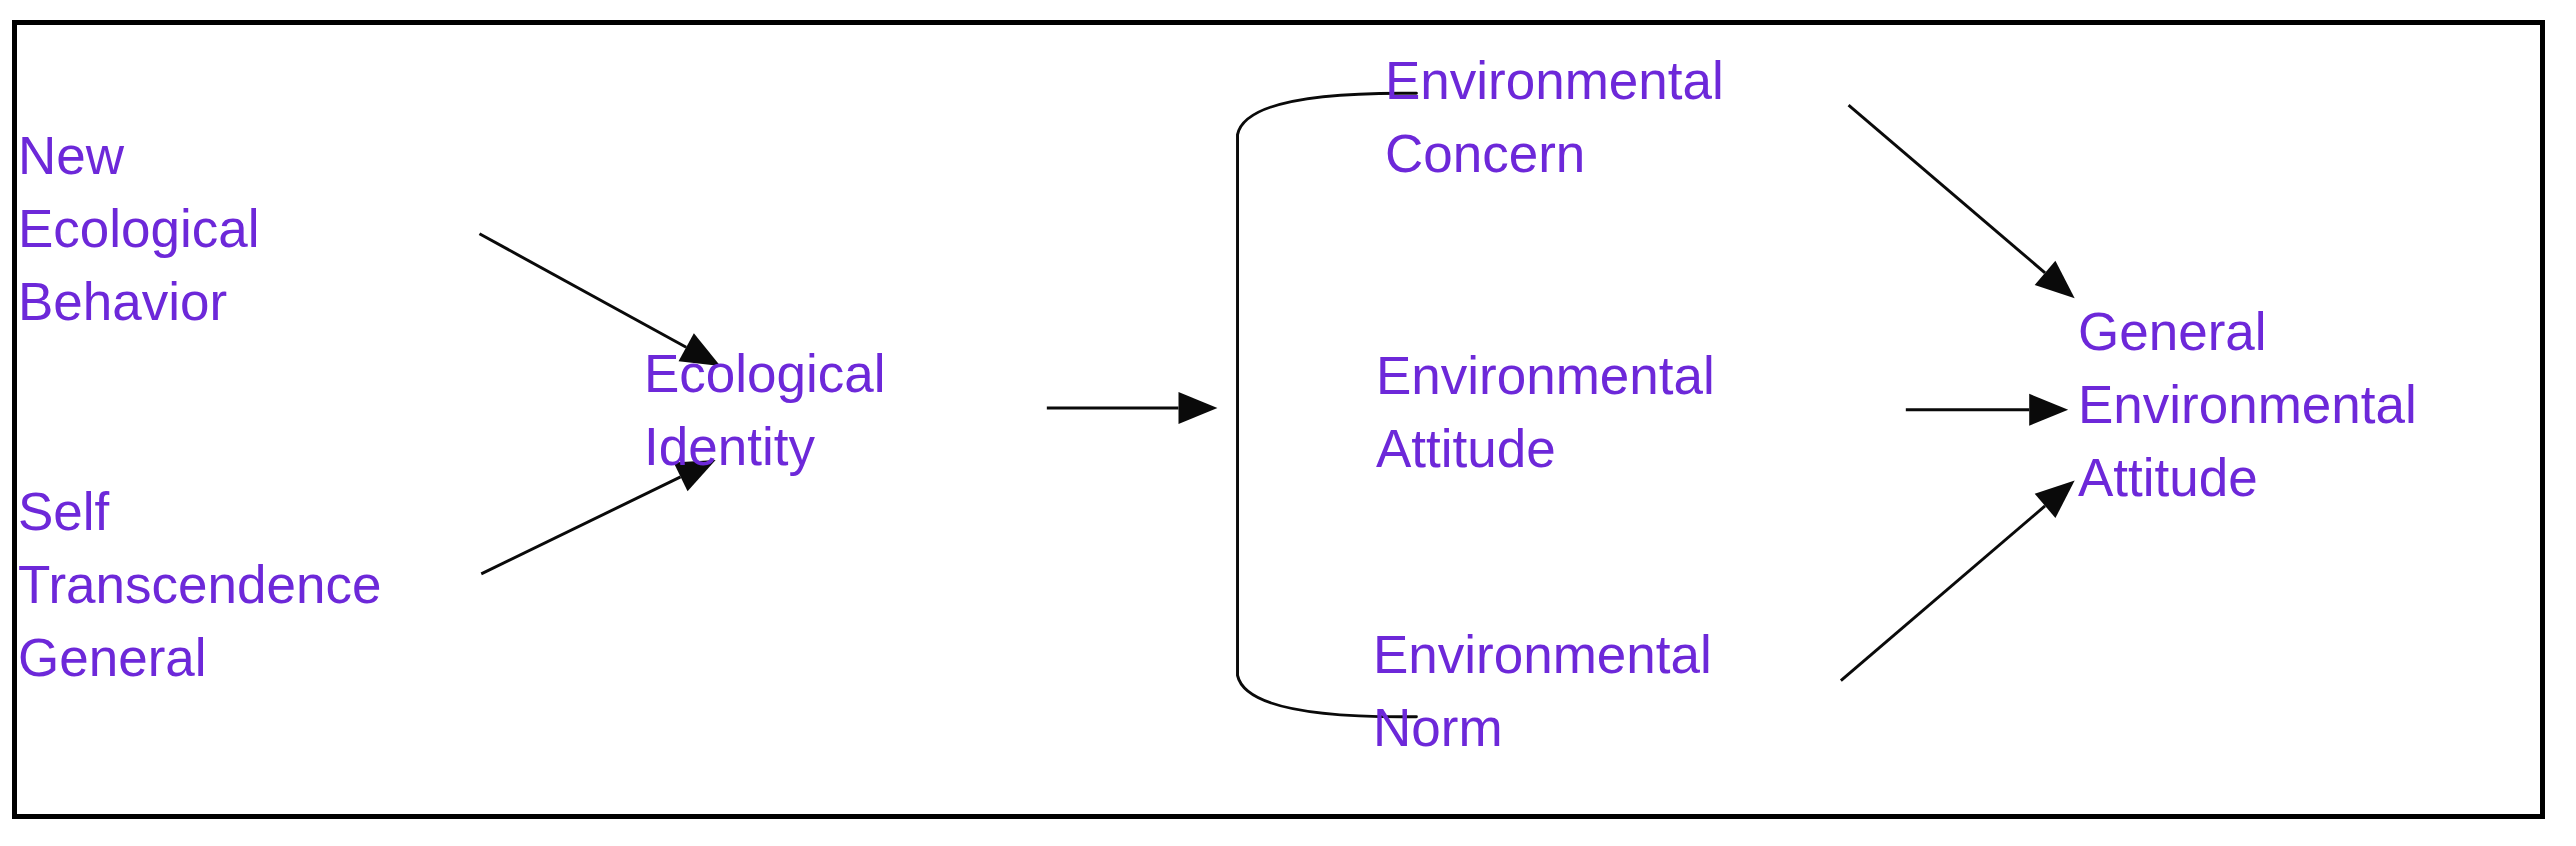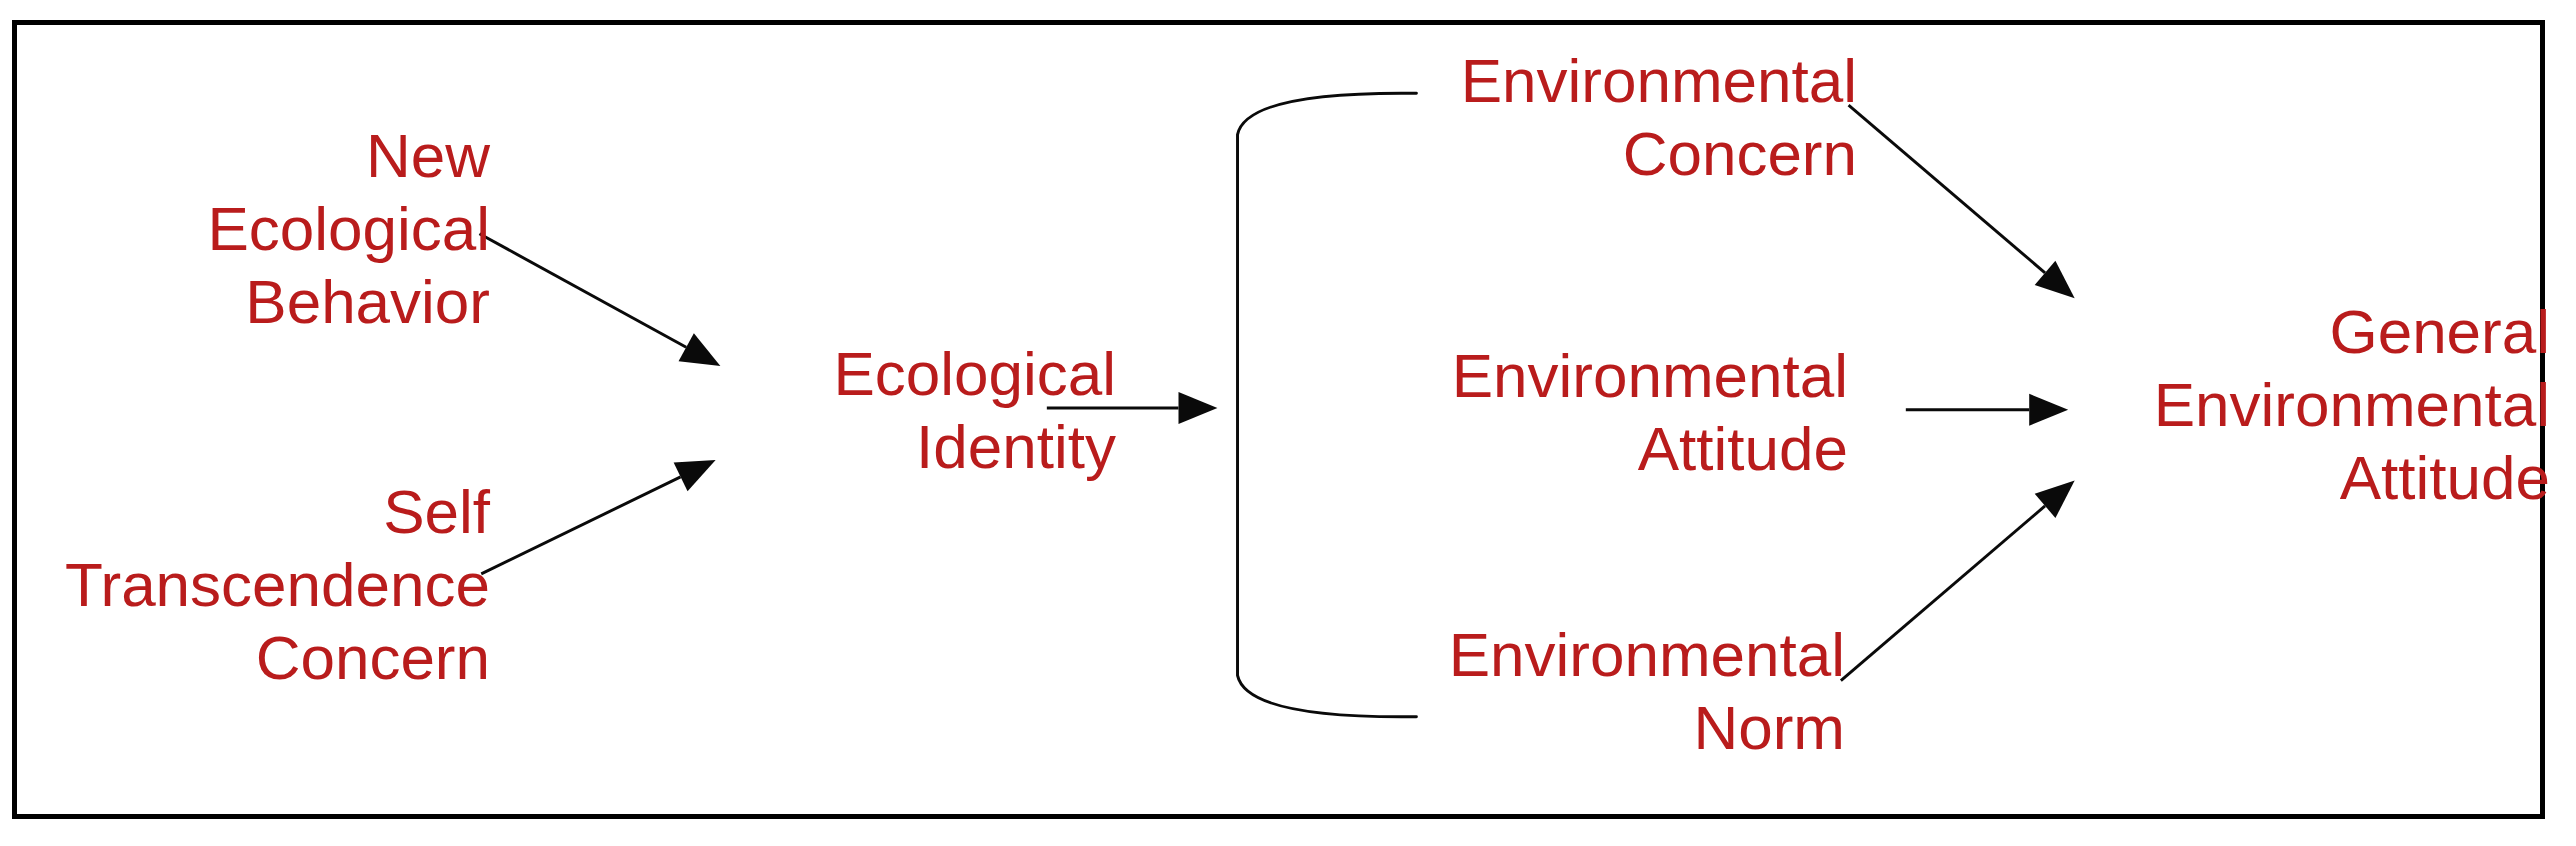--- a/index.html
+++ b/index.html
@@ -21,24 +21,24 @@
     width: 2533px;
     height: 799px;
     border: 5.3px solid #000000;
     box-sizing: border-box;
     background: transparent;
   }
   .node {
     position: absolute;
     width: 472px;
     margin-left: -236px; 
-    text-align: right;
-    font-size: 62px;
+    text-align: left;
+    font-size: 53px;
     line-height: 73px;
-    color: #b91c1c;
+    color: #6d28d9;
     white-space: pre-line;
     user-select: none;
   }
   svg.edges {
     position: absolute;
     left: 0;
     top: 0;
     width: 2576px;
     height: 846px;
     display: block;
@@ -75,21 +75,21 @@
       <polygon points="3514,814 3481.420829585234,877.4318347132228 3446.303695179492,836.4100493897015" fill="#0a0a0a"></polygon>
     </g>
     <path d="M 2399 158 C 2236 156 2108 172 2096 228 L 2096 1144 C 2108 1200 2236 1216 2399 1214" fill="none" stroke="#0a0a0a" stroke-width="5" stroke-linecap="round"></path>
   </svg>
 
 <div class="node" style="left: 254px; top: 119px;">New
 Ecological
 Behavior</div>
 <div class="node" style="left: 254px; top: 475px;">Self
 Transcendence
-Concern</div>
+General</div>
 <div class="node" style="left: 880px; top: 337px;">Ecological
 Identity</div>
 <div class="node" style="left: 1621px; top: 44px;">Environmental
 Concern</div>
 <div class="node" style="left: 1612px; top: 339px;">Environmental
 Attitude</div>
 <div class="node" style="left: 1609px; top: 618px;">Environmental
 Norm</div>
 <div class="node" style="left: 2314px; top: 295px;">General
 Environmental

